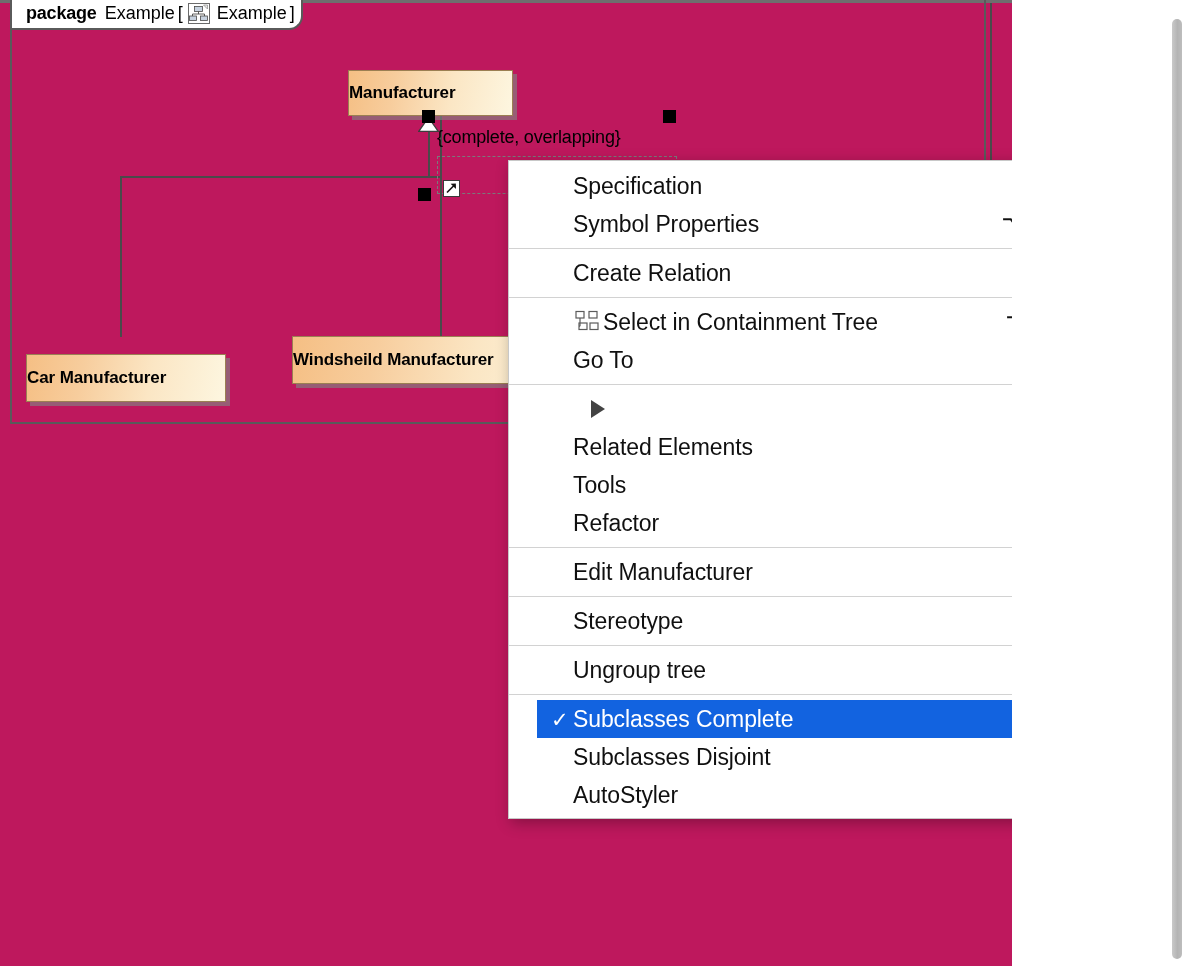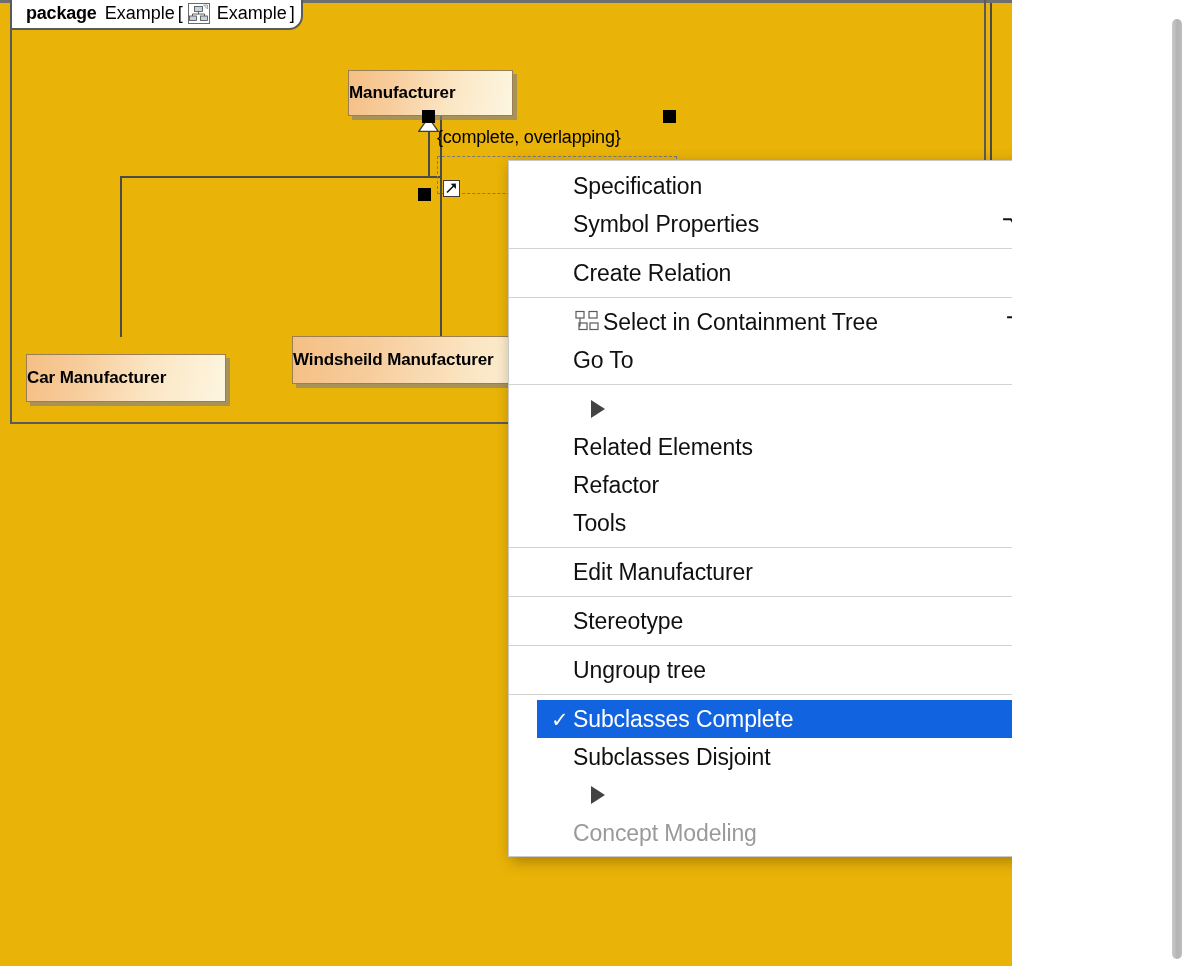--- a/index.html
+++ b/index.html
@@ -16,21 +16,21 @@
     font-family: "Liberation Sans", sans-serif;
     -webkit-font-smoothing: antialiased;
   }
 
   
   #canvas {
     position: absolute;
     left: 0; top: 0;
     width: 1012px;
     height: 966px;
-    background: #eab308;
+    background: #be185d;
     overflow: hidden;
   }
 
   
   .pane-top-border {
     position: absolute;
     left: 0; top: 0;
     width: 1172px;
     height: 3px;
     background: #6e6e6e;
@@ -400,26 +400,26 @@
         <span class="mi-check"></span>
         <span class="mi-arrow"></span>
       </div>
       <div class="menu-item">
         <span class="mi-check"></span>
         <span class="mi-label">Related Elements</span>
         <span class="mi-arrow"></span>
       </div>
       <div class="menu-item">
         <span class="mi-check"></span>
+        <span class="mi-label">Tools</span>
+        <span class="mi-arrow"></span>
+      </div>
+      <div class="menu-item">
+        <span class="mi-check"></span>
         <span class="mi-label">Refactor</span>
-        <span class="mi-arrow"></span>
-      </div>
-      <div class="menu-item">
-        <span class="mi-check"></span>
-        <span class="mi-label">Tools</span>
         <span class="mi-arrow"></span>
       </div>
       <div class="menu-sep"></div>
       <div class="menu-item">
         <span class="mi-check"></span>
         <span class="mi-label">Edit Manufacturer</span>
       </div>
       <div class="menu-sep"></div>
       <div class="menu-item">
         <span class="mi-check"></span>
@@ -434,25 +434,21 @@
       <div class="menu-item selected">
         <span class="mi-check">✓</span>
         <span class="mi-label">Subclasses Complete</span>
       </div>
       <div class="menu-item">
         <span class="mi-check"></span>
         <span class="mi-label">Subclasses Disjoint</span>
       </div>
       <div class="menu-item">
         <span class="mi-check"></span>
-        <span class="mi-arrow"></span>
-      </div>
-      <div class="menu-item disabled">
-        <span class="mi-check"></span>
-        <span class="mi-label">Concept Modeling</span>
+        <span class="mi-label">AutoStyler</span>
         <span class="mi-arrow"></span>
       </div>
     </div>
 
 </div>
 
 <div id="vscroll-gap"></div>
 <div id="vscrollbar">
   <div id="vscroll-thumb"></div>
 </div>

